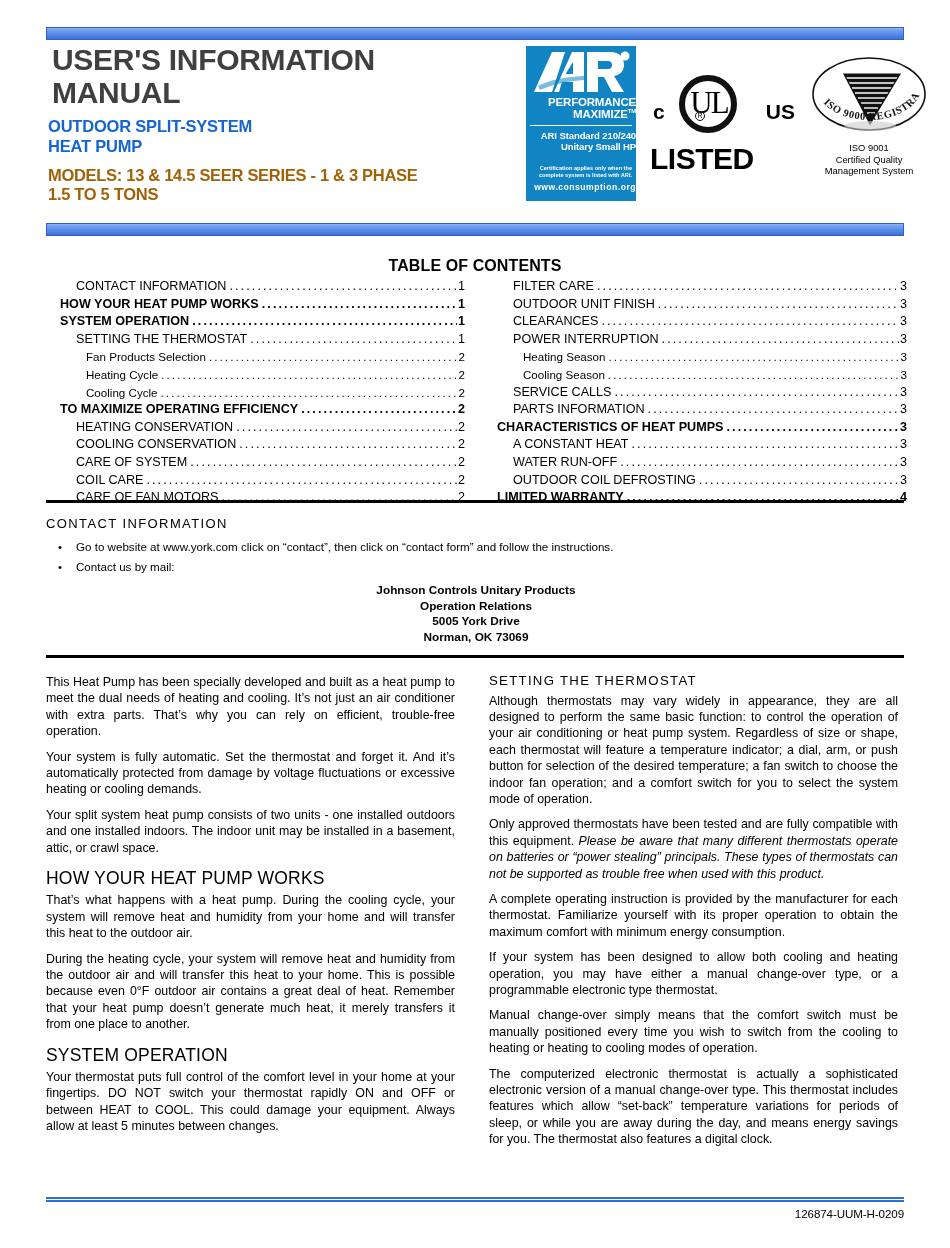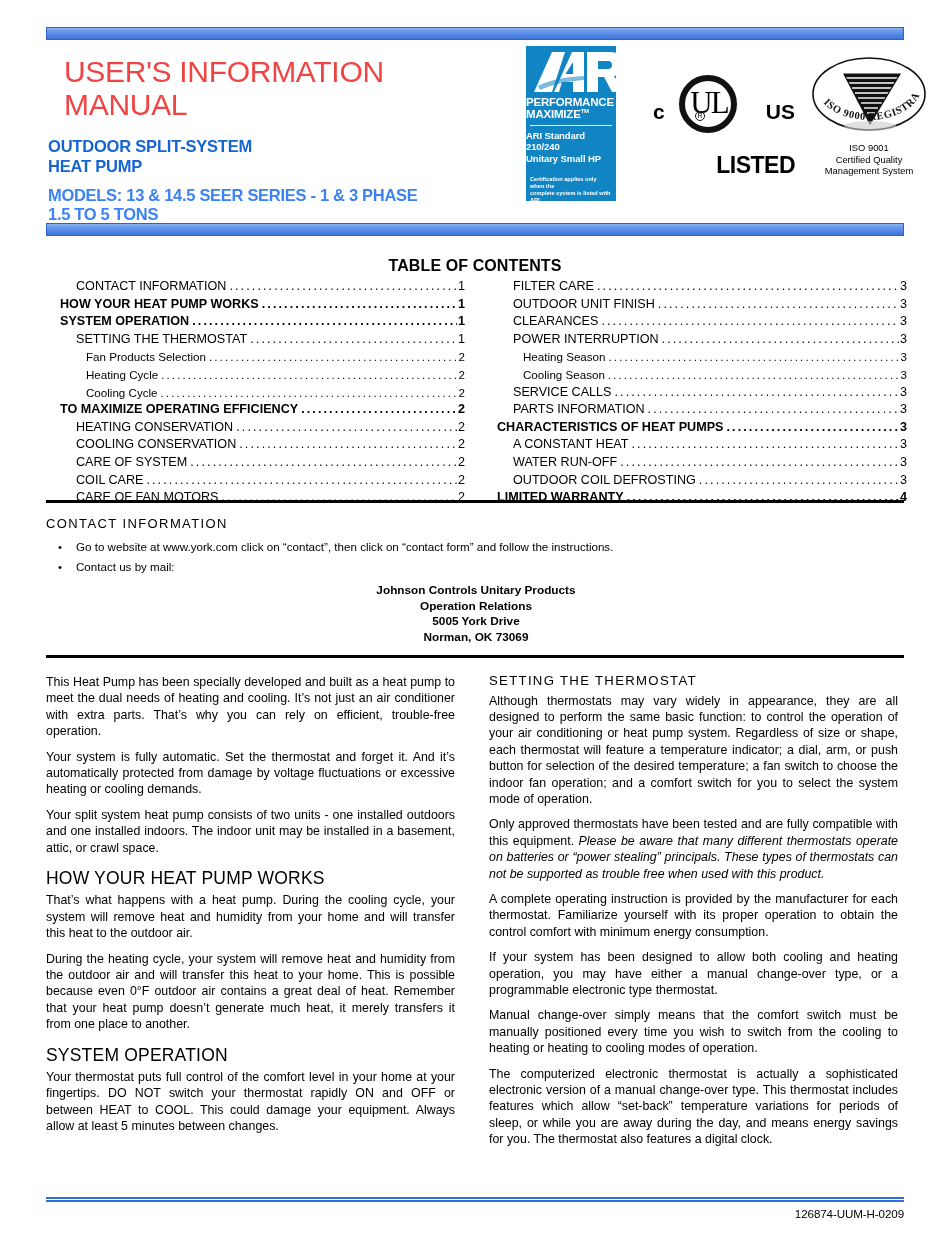--- a/index.html
+++ b/index.html
@@ -48,63 +48,63 @@
     height: 180px;
   }
   .title-block {
     position: absolute;
     left: 48px;
     top: 0px;
     width: 470px;
   }
   .main-title {
     font-size: 30px;
-    font-weight: normal;
-    color: #ef4444;
+    font-weight: bold;
+    color: #404040;
     line-height: 1.09;
     letter-spacing: -0.3px;
-    margin: 16px;
+    margin: 4px;
     font-family: "Liberation Sans", sans-serif;
   }
   .sub-title {
     font-size: 16.5px;
     font-weight: bold;
     color: #1464d2;
     line-height: 1.16;
     margin: 8px 0 0 0;
     letter-spacing: -0.2px;
   }
   .models-title {
     font-size: 16.5px;
     font-weight: bold;
-    color: #3b82f6;
+    color: #a16207;
     line-height: 1.16;
     margin: 10px 0 0 0;
     letter-spacing: -0.3px;
   }
 
   
   .logos {
     position: absolute;
     left: 520px;
     top: 6px;
     width: 410px;
     height: 165px;
   }
 
   
   .ari {
     position: absolute;
     left: 6px;
     top: 0px;
-    width: 90px;
+    width: 110px;
     height: 155px;
     background: #1184c4;
     color: #ffffff;
-    text-align: left;
+    text-align: right;
     box-sizing: border-box;
   }
   .ari-wordmark {
     height: 44px;
     margin: 4px 6px 0 6px;
     position: relative;
   }
   .ari-perf {
     font-size: 11.5px;
     font-weight: bold;
@@ -197,25 +197,25 @@
     top: 37px;
     font-size: 7px;
     border: 1px solid #111;
     border-radius: 50%;
     width: 8px;
     height: 8px;
     line-height: 8px;
     text-align: center;
   }
   .ul-listed {
-    text-align: right;
-    font-size: 23px;
+    text-align: left;
+    font-size: 30px;
     font-weight: bold;
     letter-spacing: -0.5px;
-    margin-top: 16px;
+    margin-top: 6px;
   }
 
   
   .iso {
     position: absolute;
     left: 288px;
     top: 8px;
     width: 122px;
     height: 150px;
     text-align: center;
@@ -666,21 +666,21 @@
       <p class="bp">During the heating cycle, your system will remove heat and humidity from the outdoor air and will transfer this heat to your home. This is possible because even 0°F outdoor air contains a great deal of heat. Remember that your heat pump doesn’t generate much heat, it merely transfers it from one place to another.</p>
 
       <h2 class="sec-h">SYSTEM OPERATION</h2>
       <p class="bp">Your thermostat puts full control of the comfort level in your home at your fingertips. DO NOT switch your thermostat rapidly ON and OFF or between HEAT to COOL. This could damage your equipment. Always allow at least 5 minutes between changes.</p>
     </div>
 
     <div class="bcol" id="bcol-right">
       <h3 class="sec-h-sm">SETTING THE THERMOSTAT</h3>
       <p class="bp">Although thermostats may vary widely in appearance, they are all designed to perform the same basic function: to control the operation of your air conditioning or heat pump system. Regardless of size or shape, each thermostat will feature a temperature indicator; a dial, arm, or push button for selection of the desired temperature; a fan switch to choose the indoor fan operation; and a comfort switch for you to select the system mode of operation.</p>
       <p class="bp"><span>Only approved thermostats have been tested and are fully compatible with this equipment. </span><i>Please be aware that many different thermostats operate on batteries or “power stealing” principals. These types of thermostats can not be supported as trouble free when used with this product.</i></p>
-      <p class="bp">A complete operating instruction is provided by the manufacturer for each thermostat. Familiarize yourself with its proper operation to obtain the control comfort with minimum energy consumption.</p>
+      <p class="bp">A complete operating instruction is provided by the manufacturer for each thermostat. Familiarize yourself with its proper operation to obtain the maximum comfort with minimum energy consumption.</p>
       <p class="bp">If your system has been designed to allow both cooling and heating operation, you may have either a manual change-over type, or a programmable electronic type thermostat.</p>
       <p class="bp">Manual change-over simply means that the comfort switch must be manually positioned every time you wish to switch from the cooling to heating or heating to cooling modes of operation.</p>
       <p class="bp">The computerized electronic thermostat is actually a sophisticated electronic version of a manual change-over type. This thermostat includes features which allow “set-back” temperature variations for periods of sleep, or while you are away during the day, and means energy savings for you. The thermostat also features a digital clock.</p>
     </div>
   </div>
 
   <div class="footer-rule">
     <div class="l1"></div>
     <div class="l2"></div>
     <div class="l3"></div>

